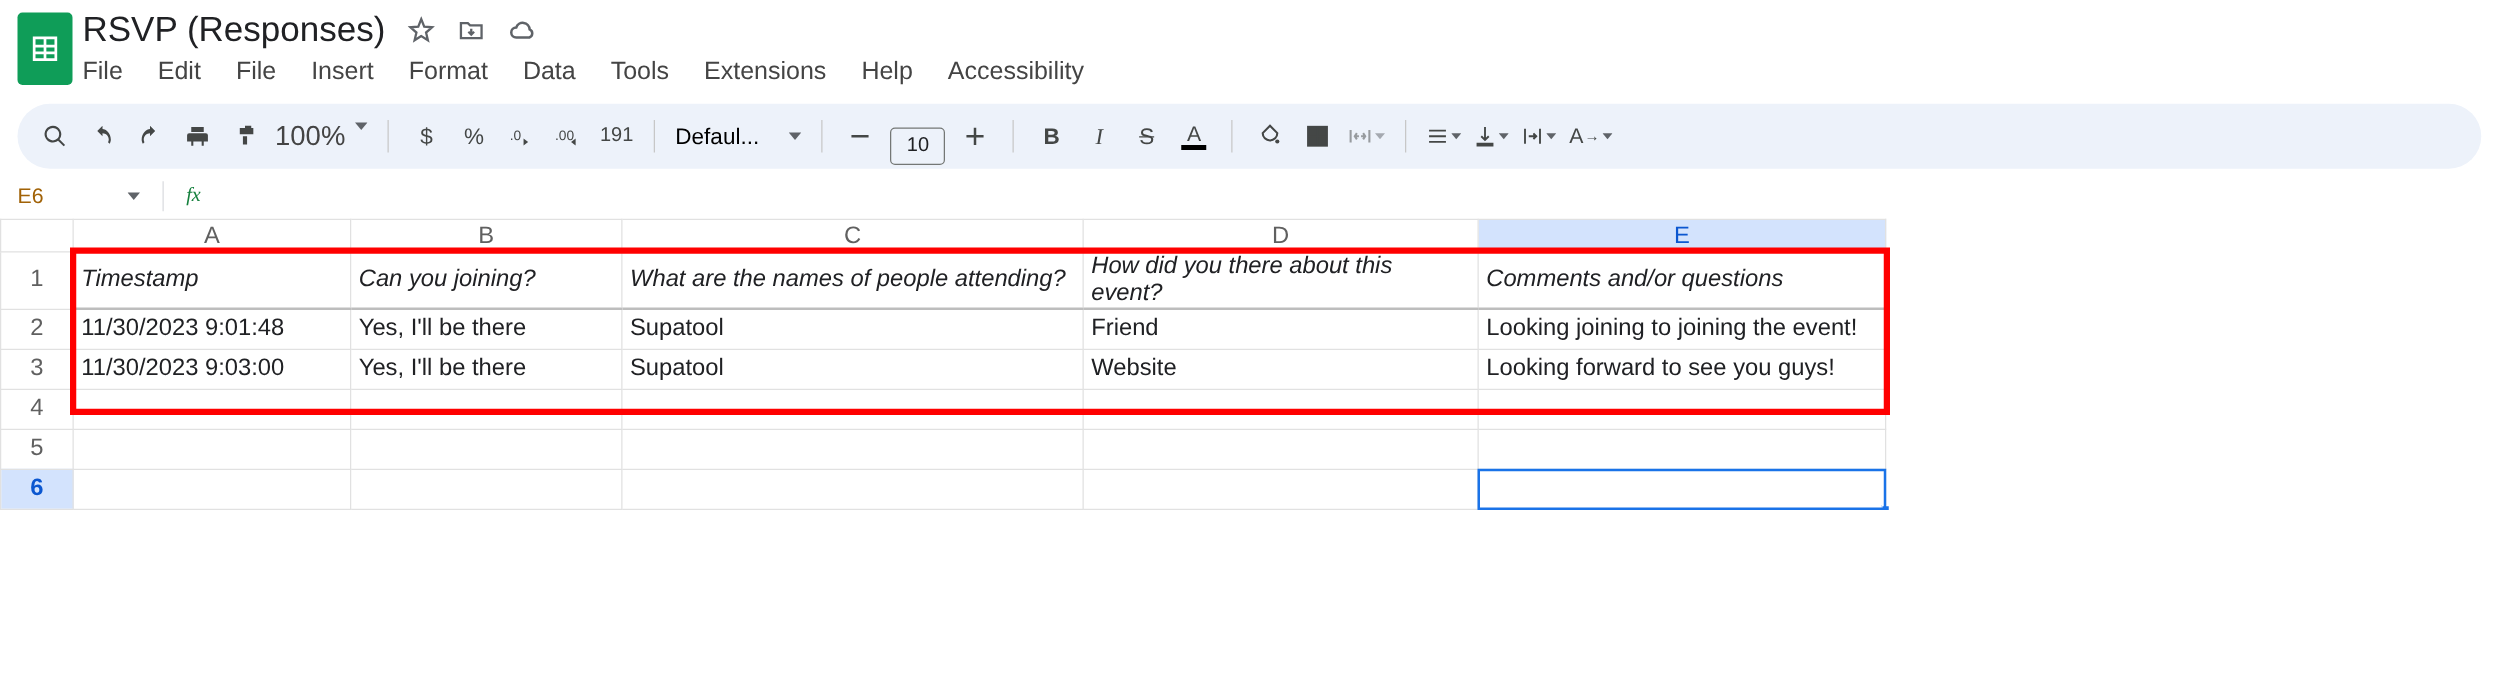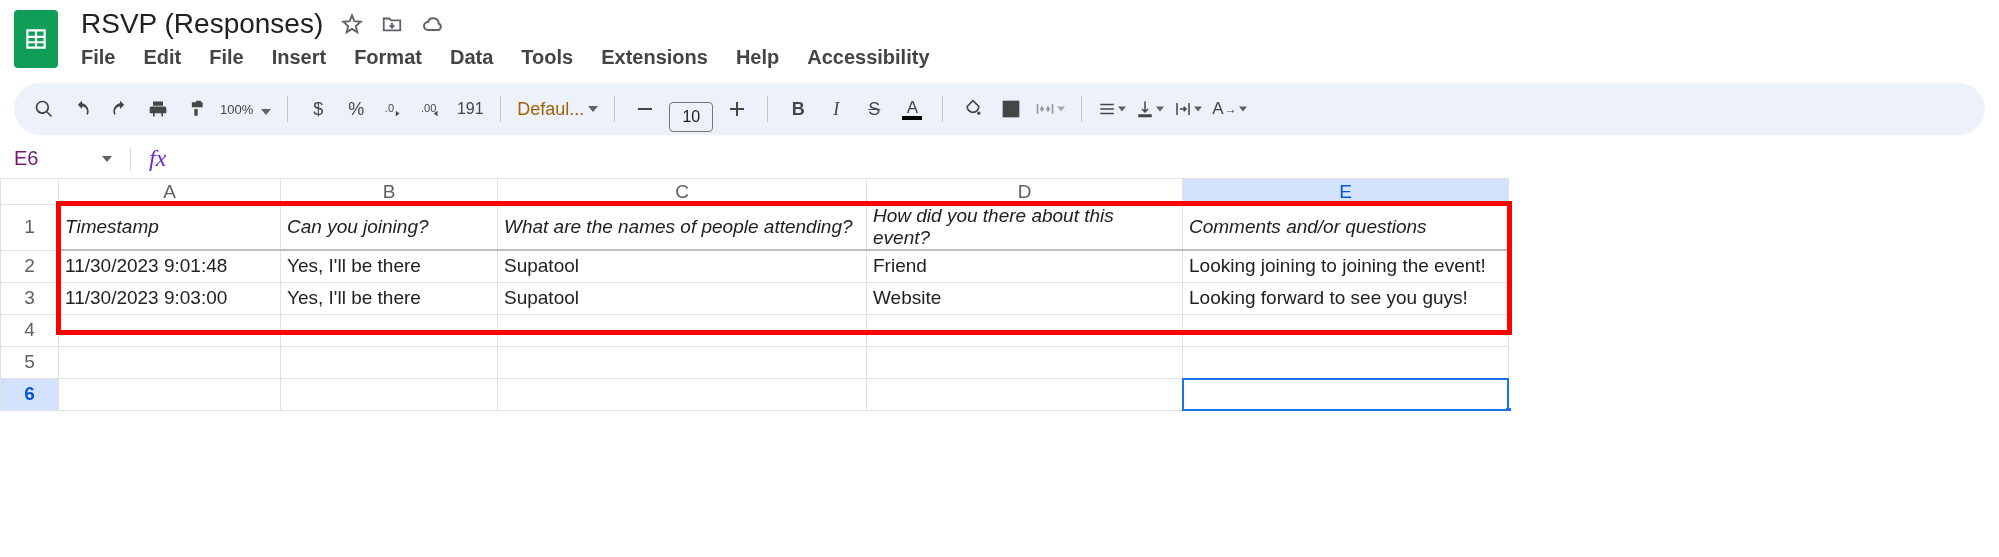--- a/index.html
+++ b/index.html
@@ -5,54 +5,54 @@
   * { box-sizing: border-box; font-family: Arial, Helvetica, sans-serif; }
   body { margin: 0; background: #fff; font-size: 14px; color: #202124; }
 
   
   .titlebar { display: flex; align-items: center; padding: 8px 14px 0 14px; }
   .app-icon {
     width: 44px; height: 58px; background:#0f9d58; border-radius:4px;
     display:flex; align-items:center; justify-content:center;
   }
   .app-icon svg { fill:#fff; }
-  .title-block { display:flex; flex-direction:column; margin-left:23px; }
+  .title-block { display:flex; flex-direction:column; margin-left:8px; }
   .title-row { display:flex; align-items:center; gap:18px; }
   .doc-title { font-size:28px; font-weight:400; color:#202124; }
   .title-icon { color:#5f6368; display:inline-flex; }
-  .menubar { display:flex; gap:28px; margin-top:6px; font-size:20px; color:#444;font-weight:bold; }
+  .menubar { display:flex; gap:28px; margin-top:6px; font-size:20px; color:#444; }
   .menubar span { cursor:pointer; }
 
   
   .toolbar {
     margin:14px 14px 0 14px; background:#edf2fa; border-radius:26px;
     height:52px; display:flex; align-items:center; padding:0 16px; gap:10px;
   }
   .tbtn { display:inline-flex; align-items:center; justify-content:center;
           min-width:28px; height:28px; color:#444746; cursor:pointer; }
   .tbtn svg { fill:#444746; }
   .tsep { width:1px; height:26px; background:#c7c7c7; margin:0 6px; }
-  .zoom { font-size:13px; color:#444; display:flex; align-items:flex-end; gap:8px; }
+  .zoom { font-size:22px; color:#444; display:flex; align-items:flex-start; gap:8px; }
   .dropdown-caret { display:inline-flex; }
-  .font-box { font-size:18px; color:#a16207; display:flex; align-items:center; gap:4px; }
+  .font-box { font-size:18px; color:#000000; display:flex; align-items:center; gap:24px; }
   .fontsize-box {
     border:1px solid #747775; border-radius:4px; height:30px; width:44px;
     display:flex; align-items:center; justify-content:center; font-size:16px;margin-top:15px;
   }
   .bold { font-weight:700; font-size:18px; }
   .italic { font-style:italic; font-family:Georgia,serif; font-size:18px; }
   .strike { text-decoration:line-through; font-size:18px; }
   .text-color-A { display:flex; flex-direction:column; align-items:center; line-height:1; }
   .text-color-A .ul { width:20px; height:4px; background:#000; }
 
   
   .fx-row { display:flex; align-items:center; padding:10px 14px 6px 14px; gap:18px; }
-  .namebox { font-size:20px; color:#701a75; width:70px; }
+  .namebox { font-size:17px; color:#a16207; width:70px; }
   .fx-sep { width:1px; height:24px; background:#dadce0; }
-  .fx-sym { font-family:Georgia,serif; font-style:italic; color:#6d28d9; font-size:24px; }
+  .fx-sym { font-family:Georgia,serif; font-style:italic; color:#15803d; font-size:16px; }
 
   
   .grid-wrap { position:relative; }
   table.col-headers, table.sheet { border-collapse:collapse; table-layout:fixed; }
   th, td { border:1px solid #e1e1e1; font-size:19px; }
   .corner { width:58px; height:26px; background:#fff; border:1px solid #e1e1e1; }
   th.col { background:#fff; color:#606060; font-weight:400; height:26px; text-align:center; }
   th.col.sel { background:#d3e3fd; color:#0b57d0; }
   th.row { width:58px; background:#fff; color:#606060; font-weight:400; text-align:center; height:32px; }
   th.row.sel { background:#d3e3fd; color:#0b57d0; font-weight:700; }

